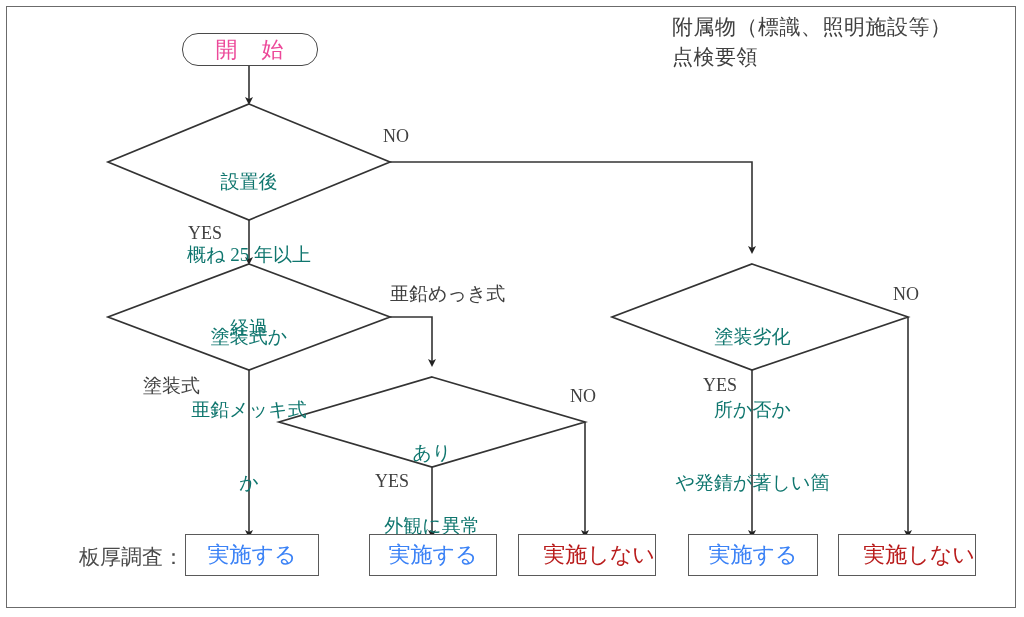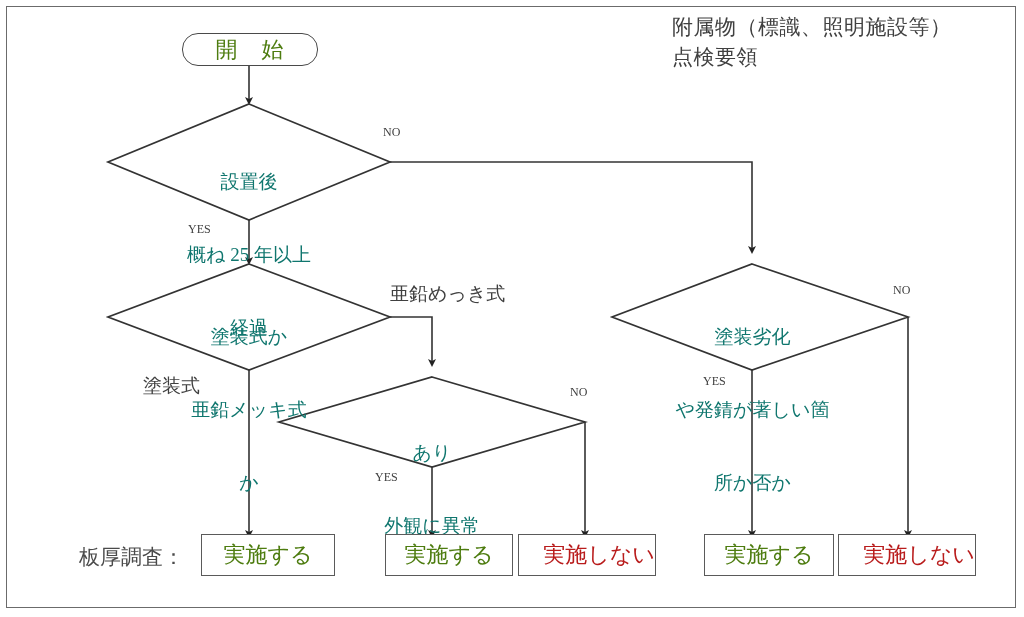--- a/index.html
+++ b/index.html
@@ -41,54 +41,54 @@
     line-height: 1.32;
   }
   .title {
     font-size: 21px;
     letter-spacing: 0.5px;
   }
   .branch {
     font-size: 19px;
   }
   .yn {
-    font-size: 12px;
+    font-size: 18px;
     font-family: "Liberation Serif", "DejaVu Serif", serif;
   }
   .dtext {
     position: absolute;
     text-align: center;
     color: #0f766e;
     font-size: 19px;
     line-height: 1.28;
     white-space: pre;
   }
   .startbox {
     position: absolute;
     border: 1.6px solid #4a4a4a;
     border-radius: 16px;
     box-sizing: border-box;
     display: flex;
     align-items: center;
     justify-content: center;
-    color: #4d7c0f;
+    color: #ec4899;
     font-size: 22px;
     letter-spacing: 1px;
   }
   .resbox {
     position: absolute;
     border: 1.8px solid #5a5a5a;
     box-sizing: border-box;
     display: flex;
     align-items: center;
     justify-content: center;
     font-size: 22px;
     background: #ffffff;
   }
-  .res-red { color: #4d7c0f; margin-left: 16px; }
+  .res-red { color: #3b82f6; }
   .res-black { color: #b91c1c; padding-left: 24px; }
   .sidelabel {
     position: absolute;
     color: #4a4a4a;
     font-size: 21px;
     white-space: pre;
   }
 </style>
 </head>
 <body>
@@ -157,22 +157,22 @@
 
   <div class="dtext" style="left:337px; top:392px; width:190px;">
     <div>あり</div>
     <div>外観に異常</div>
   </div>
   <div class="lbl yn" style="left:570px; top:385px;">NO</div>
   <div class="lbl yn" style="left:375px; top:470px;">YES</div>
 
   <div class="dtext" style="left:645px; top:276px; width:215px;">
     <div>塗装劣化</div>
+    <div>所か否か</div>
     <div>や発錆が著しい箇</div>
-    <div>所か否か</div>
   </div>
   <div class="lbl yn" style="left:893px; top:283px;">NO</div>
   <div class="lbl yn" style="left:703px; top:374px;">YES</div>
 
   <div class="sidelabel" style="left:79px; top:543px;">板厚調査：</div>
 
   <div class="resbox res-red" style="left:185px; top:534px; width:134px; height:42px;">実施する</div>
   <div class="resbox res-red" style="left:369px; top:534px; width:128px; height:42px;">実施する</div>
   <div class="resbox res-black" style="left:518px; top:534px; width:138px; height:42px;">実施しない</div>
   <div class="resbox res-red" style="left:688px; top:534px; width:130px; height:42px;">実施する</div>

